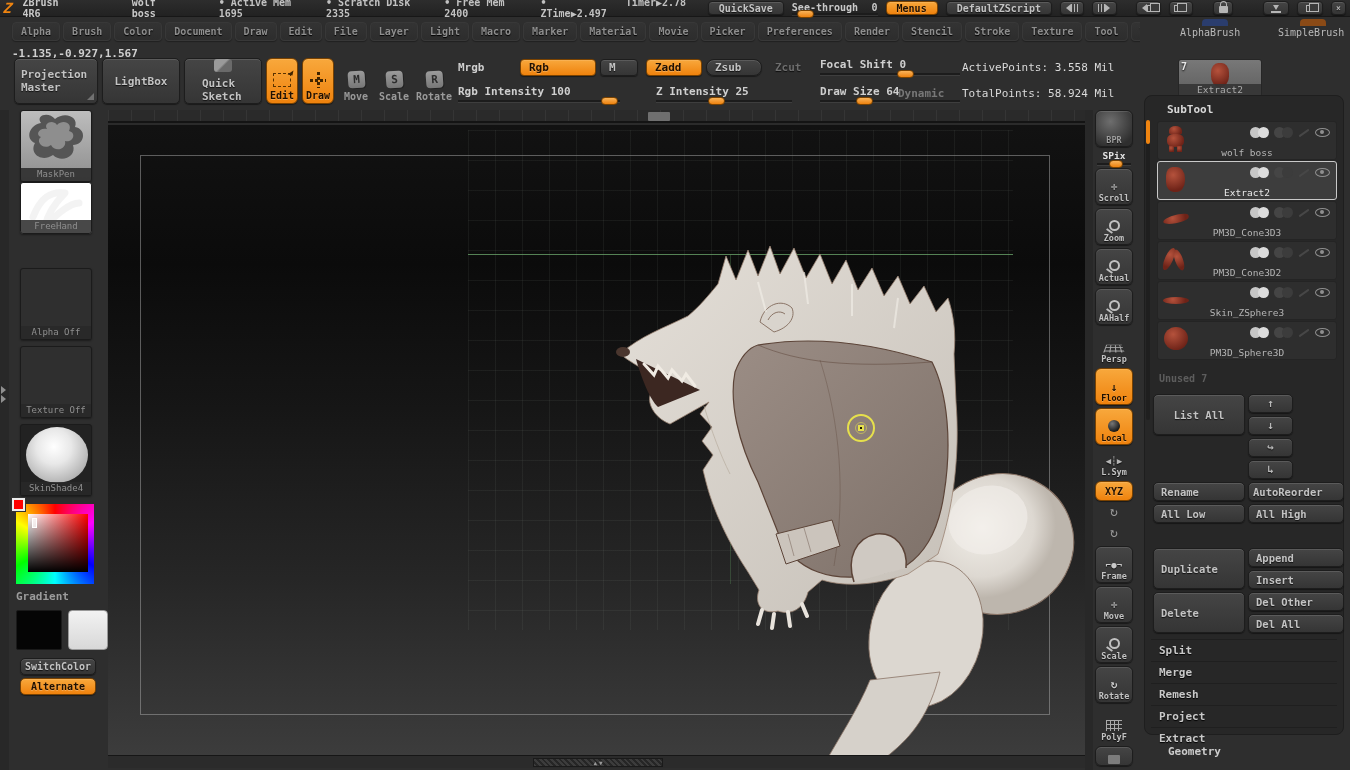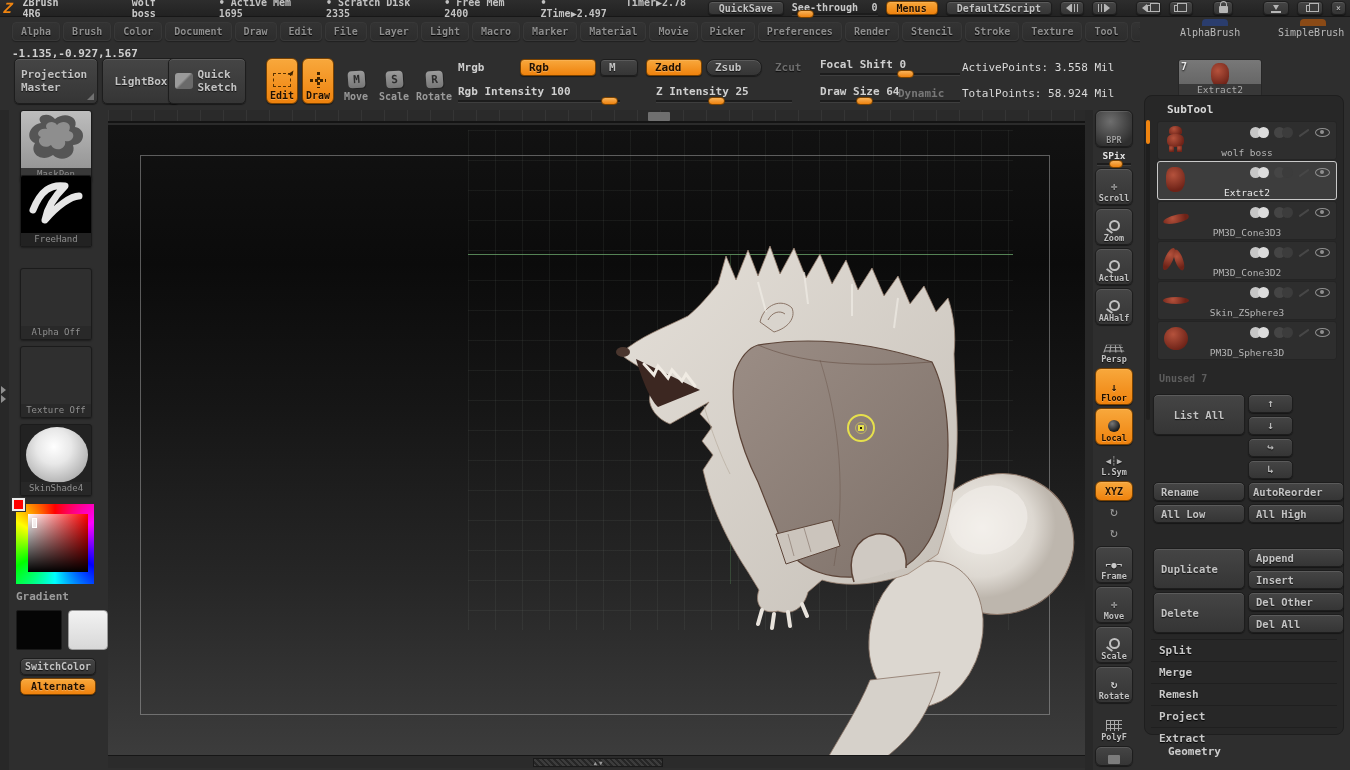--- a/index.html
+++ b/index.html
@@ -260,21 +260,21 @@
 </div>
 
 <div class="abs topshelf">
   <div class="abs coords">-1.135,-0.927,1.567</div>
 
   <div class="btn bigbtn" style="left:14px;width:84px;flex-direction:column;line-height:13px;position:absolute;">
     <span style="white-space:pre-line;width:70px;text-align:left">Projection Master</span>
     <span class="pm-fold"></span>
   </div>
   <div class="btn bigbtn" style="left:102px;width:78px;position:absolute;">LightBox</div>
-  <div class="btn bigbtn" style="left:168px;width:78px;position:absolute;gap:5px;">
+  <div class="btn bigbtn" style="left:184px;width:78px;position:absolute;gap:5px;flex-direction:column;">
     <span style="width:18px;height:16px;background:linear-gradient(135deg,#9a9a9a 45%,#6a6a6a 55%);border-radius:3px;"></span>
     <span style="width:42px;text-align:left">Quick Sketch</span>
   </div>
 
   <div class="btn modebtn orange" style="left:266px;">
     <span class="ico-edit"></span>
     <span>Edit</span>
   </div>
   <div class="btn modebtn orange" style="left:302px;">
     <span class="ico-draw"></span>
@@ -339,21 +339,21 @@
 </div>
 
 <div class="abs leftpanel">
   <div class="thumb" style="top:0px;height:72px;background:linear-gradient(#bdbdbd,#8e8e8e);">
     <svg width="70" height="58" viewBox="0 0 70 58">
       <path d="M20 12 C14 4 28 0 34 8 C44 0 58 6 54 16 C66 18 64 34 52 34 C56 46 40 52 32 44 C20 52 8 42 14 32 C4 28 8 14 20 12 Z" fill="#555"></path>
       <path d="M26 18 C22 12 32 8 36 14 C42 8 52 12 48 20 C56 22 52 32 44 30 C46 38 34 42 30 34 C22 40 14 30 20 26 C14 24 18 16 26 18 Z" fill="#8e8e8e"></path>
     </svg>
     <div class="cap">MaskPen</div>
   </div>
-  <div class="thumb" style="top:65px;height:72px;background:#000000;">
+  <div class="thumb" style="top:72px;height:52px;background:#ffffff;">
     <svg width="70" height="58" viewBox="0 0 70 58">
       <path d="M12 34 C20 14 30 8 44 10 C34 20 26 32 24 44 C36 30 50 20 58 20" fill="none" stroke="#f2f2f2" stroke-width="7" stroke-linecap="round" stroke-linejoin="round" opacity="0.95"></path>
     </svg>
     <div class="cap">FreeHand</div>
   </div>
   <div class="thumb" style="top:158px;height:72px;background:#2f2f2f;">
     <div class="cap">Alpha Off</div>
   </div>
   <div class="thumb" style="top:236px;height:72px;background:#2f2f2f;">
     <div class="cap">Texture Off</div>

